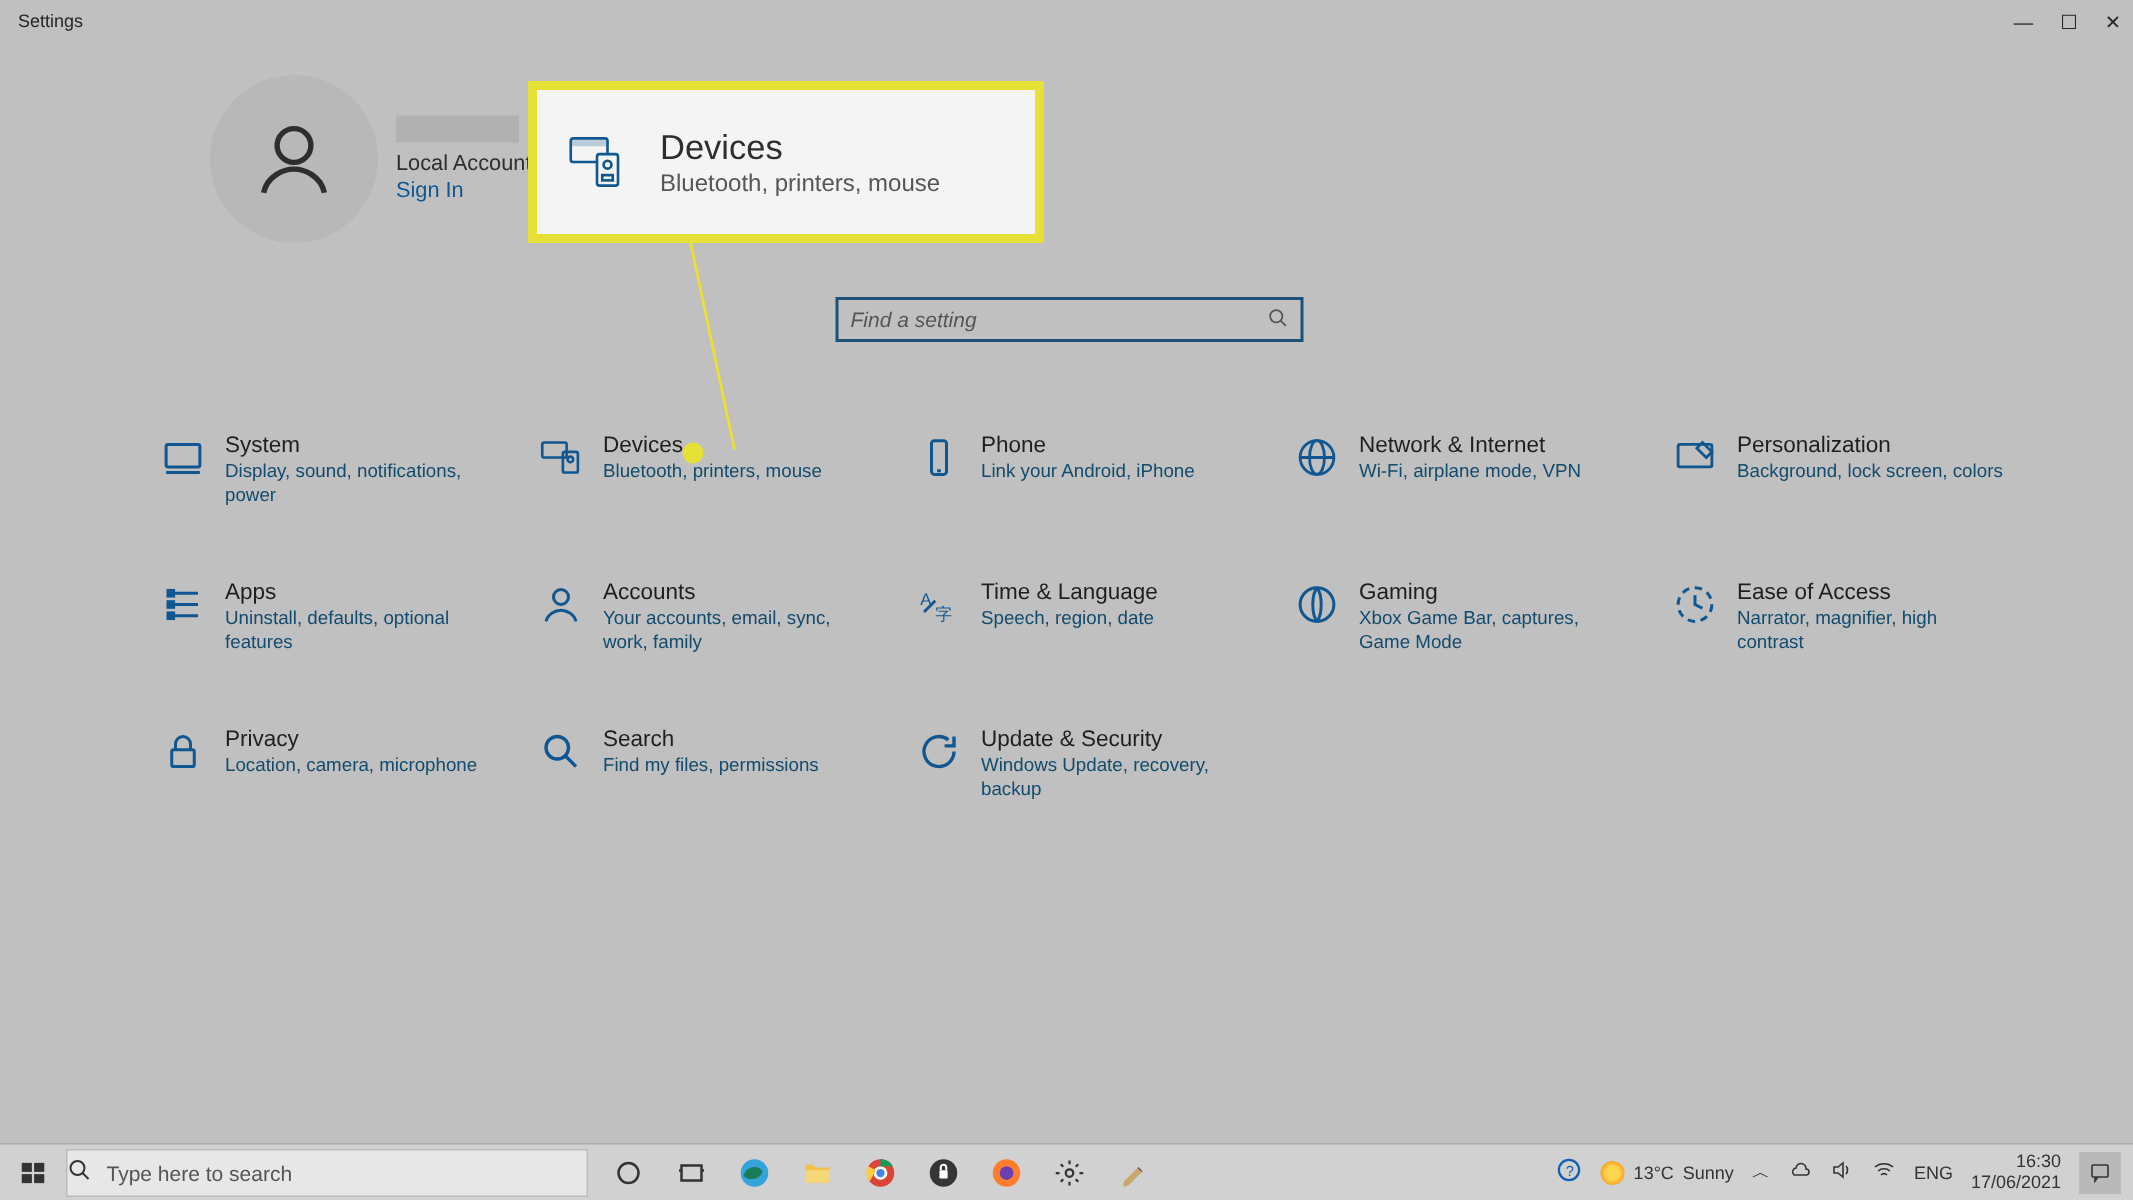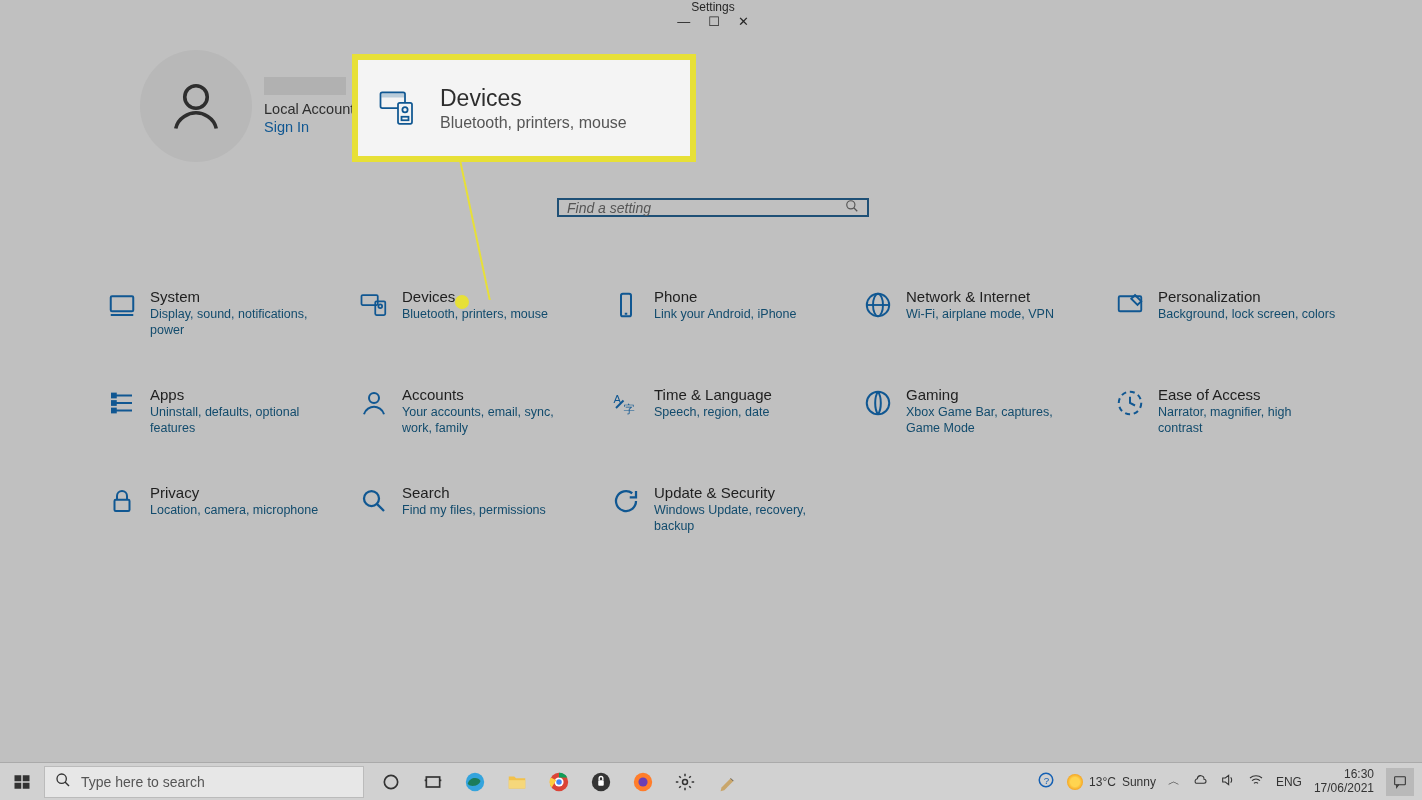--- a/index.html
+++ b/index.html
@@ -1,20 +1,20 @@
 <!DOCTYPE html>
 <html><head>
 <meta charset="utf-8">
 <style>
   * { box-sizing: border-box; margin: 0; padding: 0; }
   html, body { width: 1422px; height: 800px; font-family: "Segoe UI", Tahoma, sans-serif; overflow: hidden; }
   body { background: #c7c7c7; position: relative; }
 
   
-  .titlebar { height: 28px; display: flex; align-items: center; justify-content: space-between; padding: 0 8px 0 12px; background: #c7c7c7; flex-direction: column; }
+  .titlebar { height: 28px; display: flex; align-items: center; justify-content: space-between; padding: 0 8px 0 12px; background: #c7c7c7; }
   .titlebar .title { font-size: 12px; color: #222; }
   .winctrls { display: flex; gap: 18px; font-size: 13px; color: #222; }
   .winctrls span { cursor: default; }
 
   
   .user-row { position: absolute; left: 140px; top: 50px; display: flex; align-items: center; }
   .avatar { width: 112px; height: 112px; border-radius: 50%; background: #bfbfbf; display:flex; align-items:center; justify-content:center; }
   .avatar svg { width: 54px; height: 58px; }
   .user-text { margin-left: 12px; }
   .user-name-blur { width: 82px; height: 18px; background: #b7b7b7; margin-bottom: 6px; }
@@ -24,37 +24,37 @@
   
   .callout { position: absolute; left: 352px; top: 54px; width: 344px; height: 108px; background: #fff; border: 6px solid #f2ea34; display:flex; align-items:center; padding-left:16px;}
   .callout .ic { width: 48px; display:flex; justify-content:center; }
   .callout .txt { margin-left: 18px; }
   .callout .ttl { font-size: 23px; color:#2b2b2b; font-weight:400; }
   .callout .sub { font-size: 16px; color:#555; margin-top:2px;}
   .callout-line { position:absolute; left:459px; top:160px; width:1px; height:140px; border-left:2px solid #f2ea34; transform: skewX(12deg); transform-origin: top; pointer-events:none;}
   .callout-dot { position:absolute; left:455px; top:295px; width:14px; height:14px; border-radius:50%; background:#f2ea34; pointer-events:none;}
 
   
-  .search-wrap { position: absolute; left: 557px; top: 198px; width: 312px; height: 19px; border: 2px solid #1a4f78; background:#c7c7c7; display:flex; align-items:center; padding:0 8px; }
+  .search-wrap { position: absolute; left: 557px; top: 198px; width: 312px; height: 30px; border: 2px solid #1a4f78; background:#c7c7c7; display:flex; align-items:center; padding:0 8px; }
   .search-wrap input { flex:1; background:transparent; border:none; outline:none; font-size:14px; color:#333; }
   .search-wrap input::placeholder{ color:#555; font-style:italic;}
   .search-ic { color:#555; font-size:13px;}
 
   
   .grid { position:absolute; left:100px; top:282px; display:grid; grid-template-columns: repeat(5, 252px); grid-auto-rows: 98px; column-gap:0; row-gap:0;}
   .tile { display:flex; align-items:flex-start; padding:6px 10px 6px 0; cursor:default; }
   .tile .ic { width:44px; display:flex; justify-content:center; padding-top:2px; color:#0a5796;}
   .tile .txt { margin-left:6px; max-width:180px;}
   .tile .ttl { font-size:15px; color:#1a1a1a; }
   .tile .sub { font-size:12.5px; color:#0c4a6e; margin-top:2px; line-height:1.25;}
 
   
   .taskbar { position:absolute; left:0; bottom:0; width:100%; height:38px; background:#d1d1d1; border-top:1px solid #aaa; display:flex; align-items:center; }
   .start { width:44px; height:38px; display:flex; align-items:center; justify-content:center; }
-  .searchbar { width:320px; height:32px; background:#e7e7e7; margin-left:0; display:flex; align-items:center; padding:0 10px; font-size:14px; color:#555; border:1px solid #bbb; }
+  .searchbar { width:348px; height:32px; background:#e7e7e7; margin-left:0; display:flex; align-items:center; padding:0 0; font-size:14px; color:#555; border:1px solid #bbb; }
   .searchbar .glass{ margin-right:10px; color:#333;}
   .tb-icons { display:flex; align-items:center; gap:16px; margin-left:14px; }
   .tb-icons .tbi { width:26px; height:26px; display:flex; align-items:center; justify-content:center; font-size:18px;}
   .tray { margin-left:auto; display:flex; align-items:center; gap:12px; padding-right:8px; font-size:12px; color:#333;}
   .clock { text-align:right; line-height:1.1; font-size:12px;}
   .notif { width:28px; height:28px; background:#b9b9b9; display:flex; align-items:center; justify-content:center;}
   .weather { display:flex; align-items:center; gap:6px;}
   .sun { width:16px; height:16px; border-radius:50%; background:radial-gradient(circle,#ffd450 40%,#f5a623 70%);}
 
   .dim-overlay{ position:absolute; inset:0 0 38px 0; background:rgba(100,100,100,0.07); pointer-events:none;}

